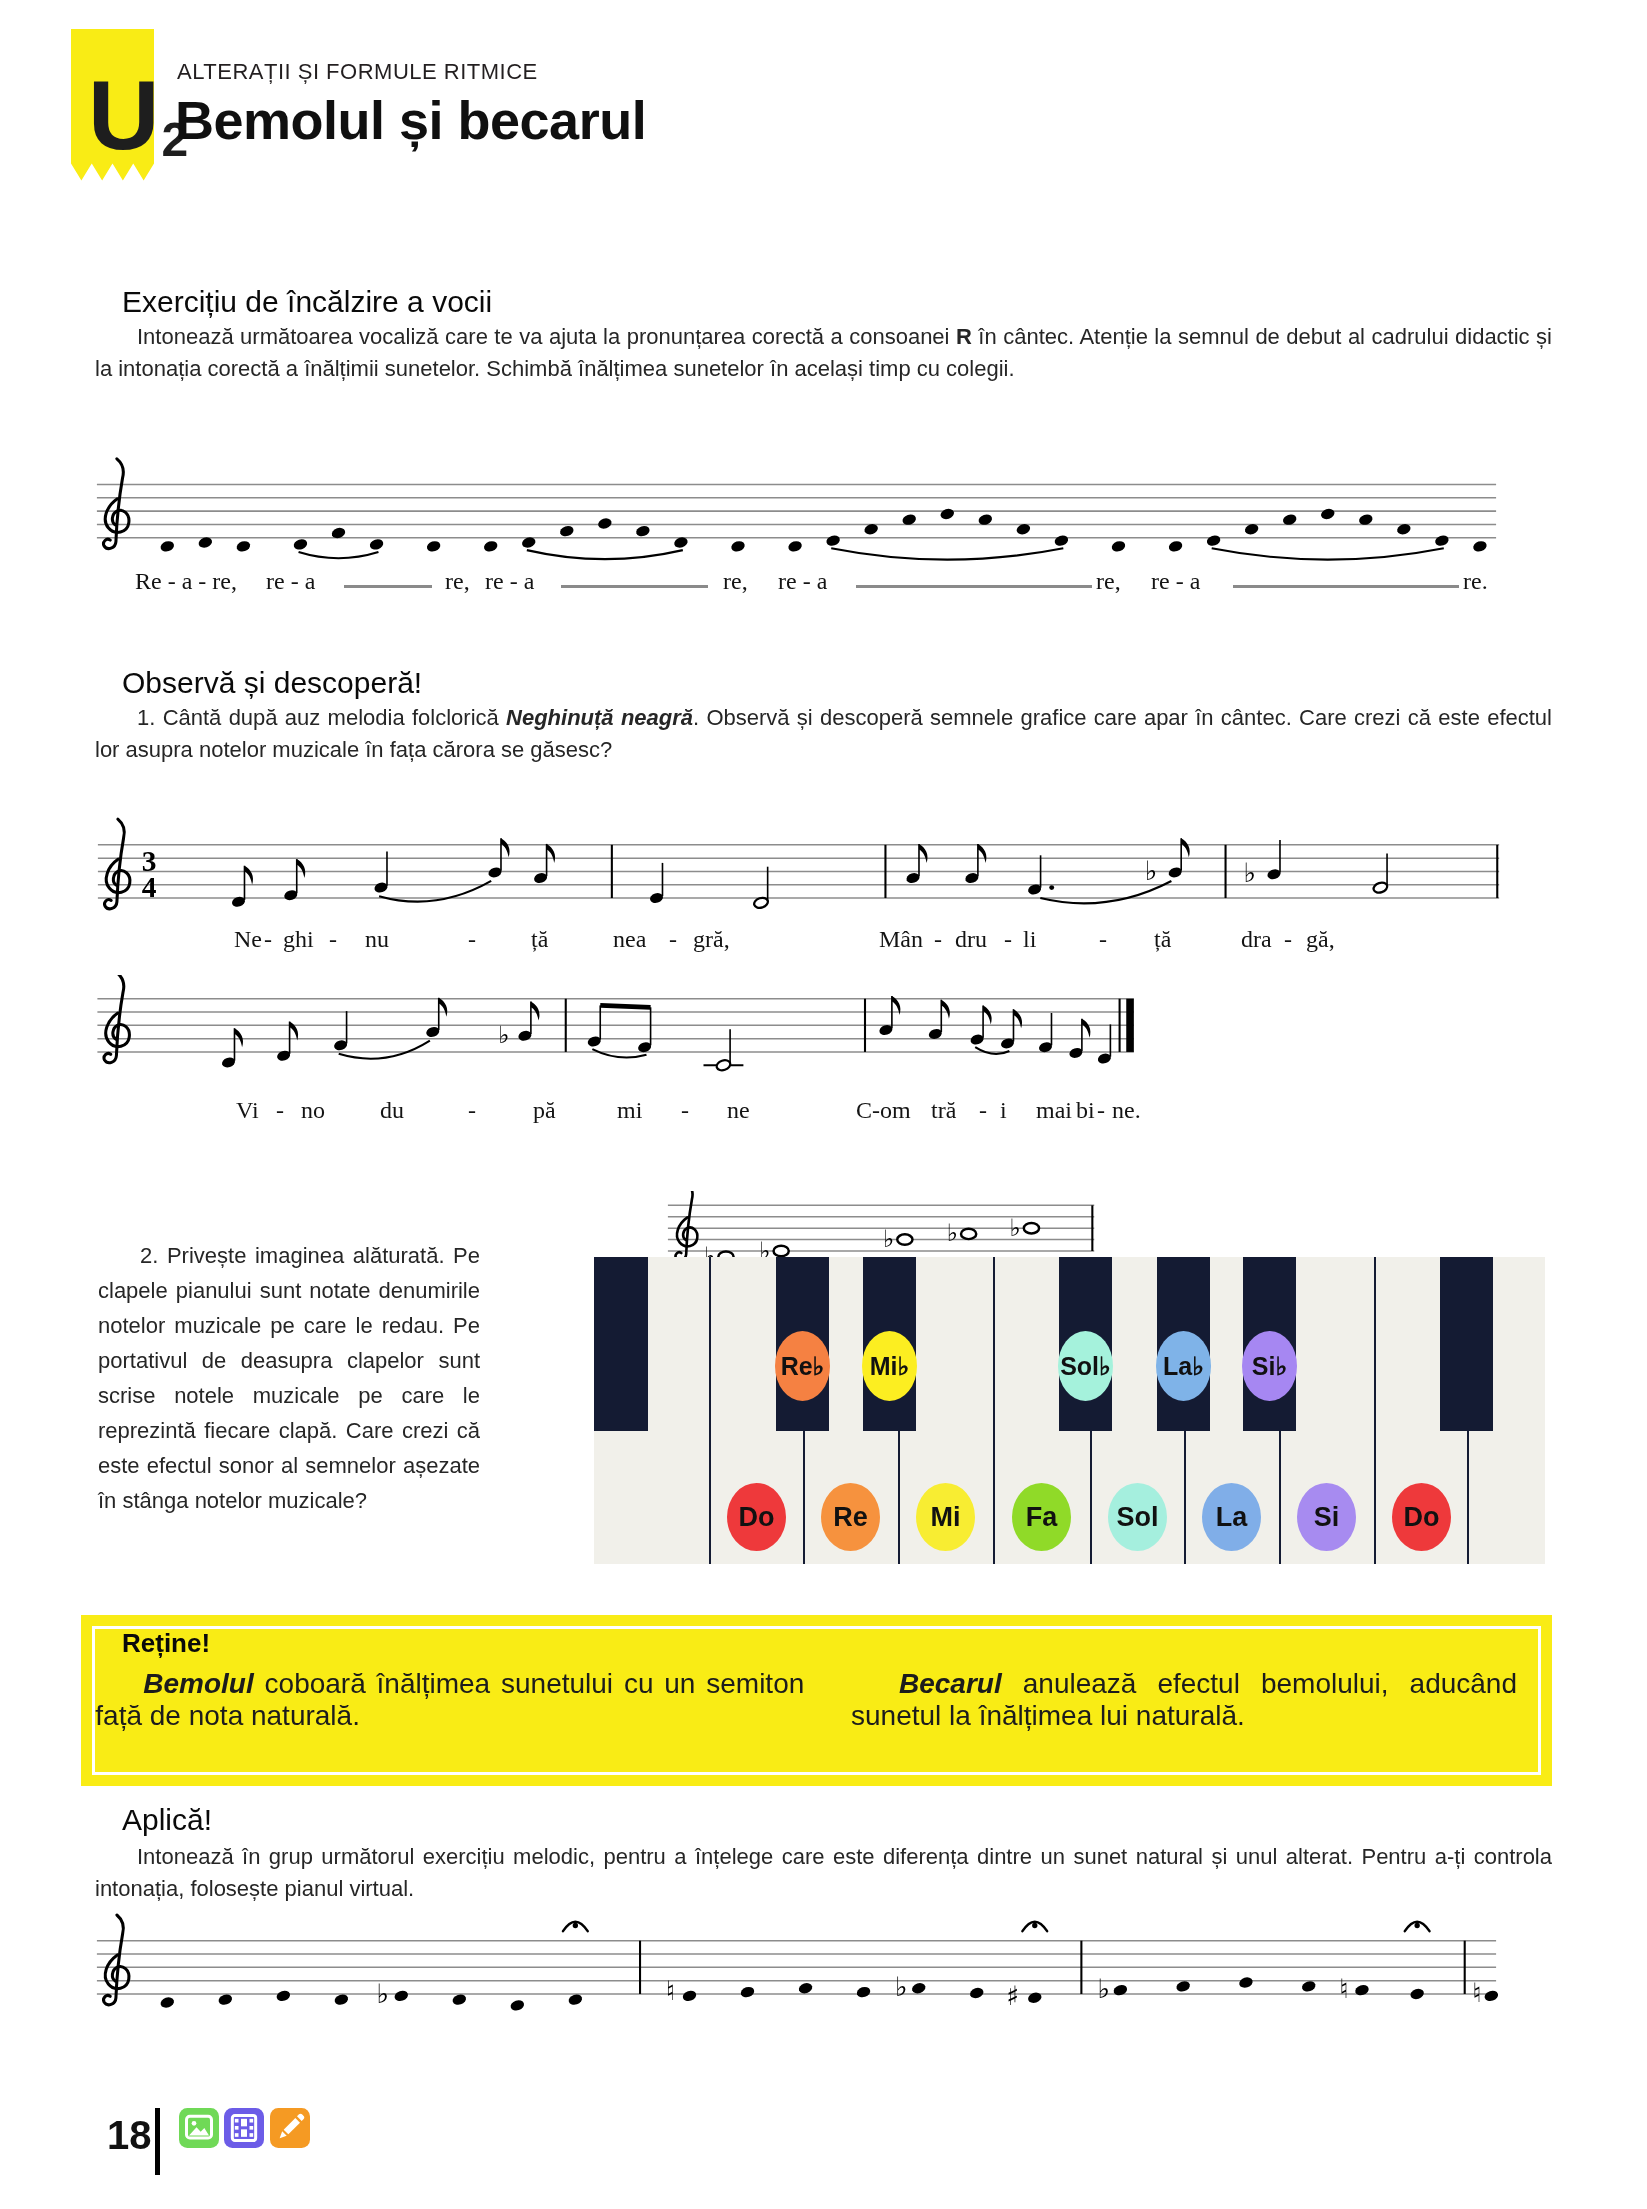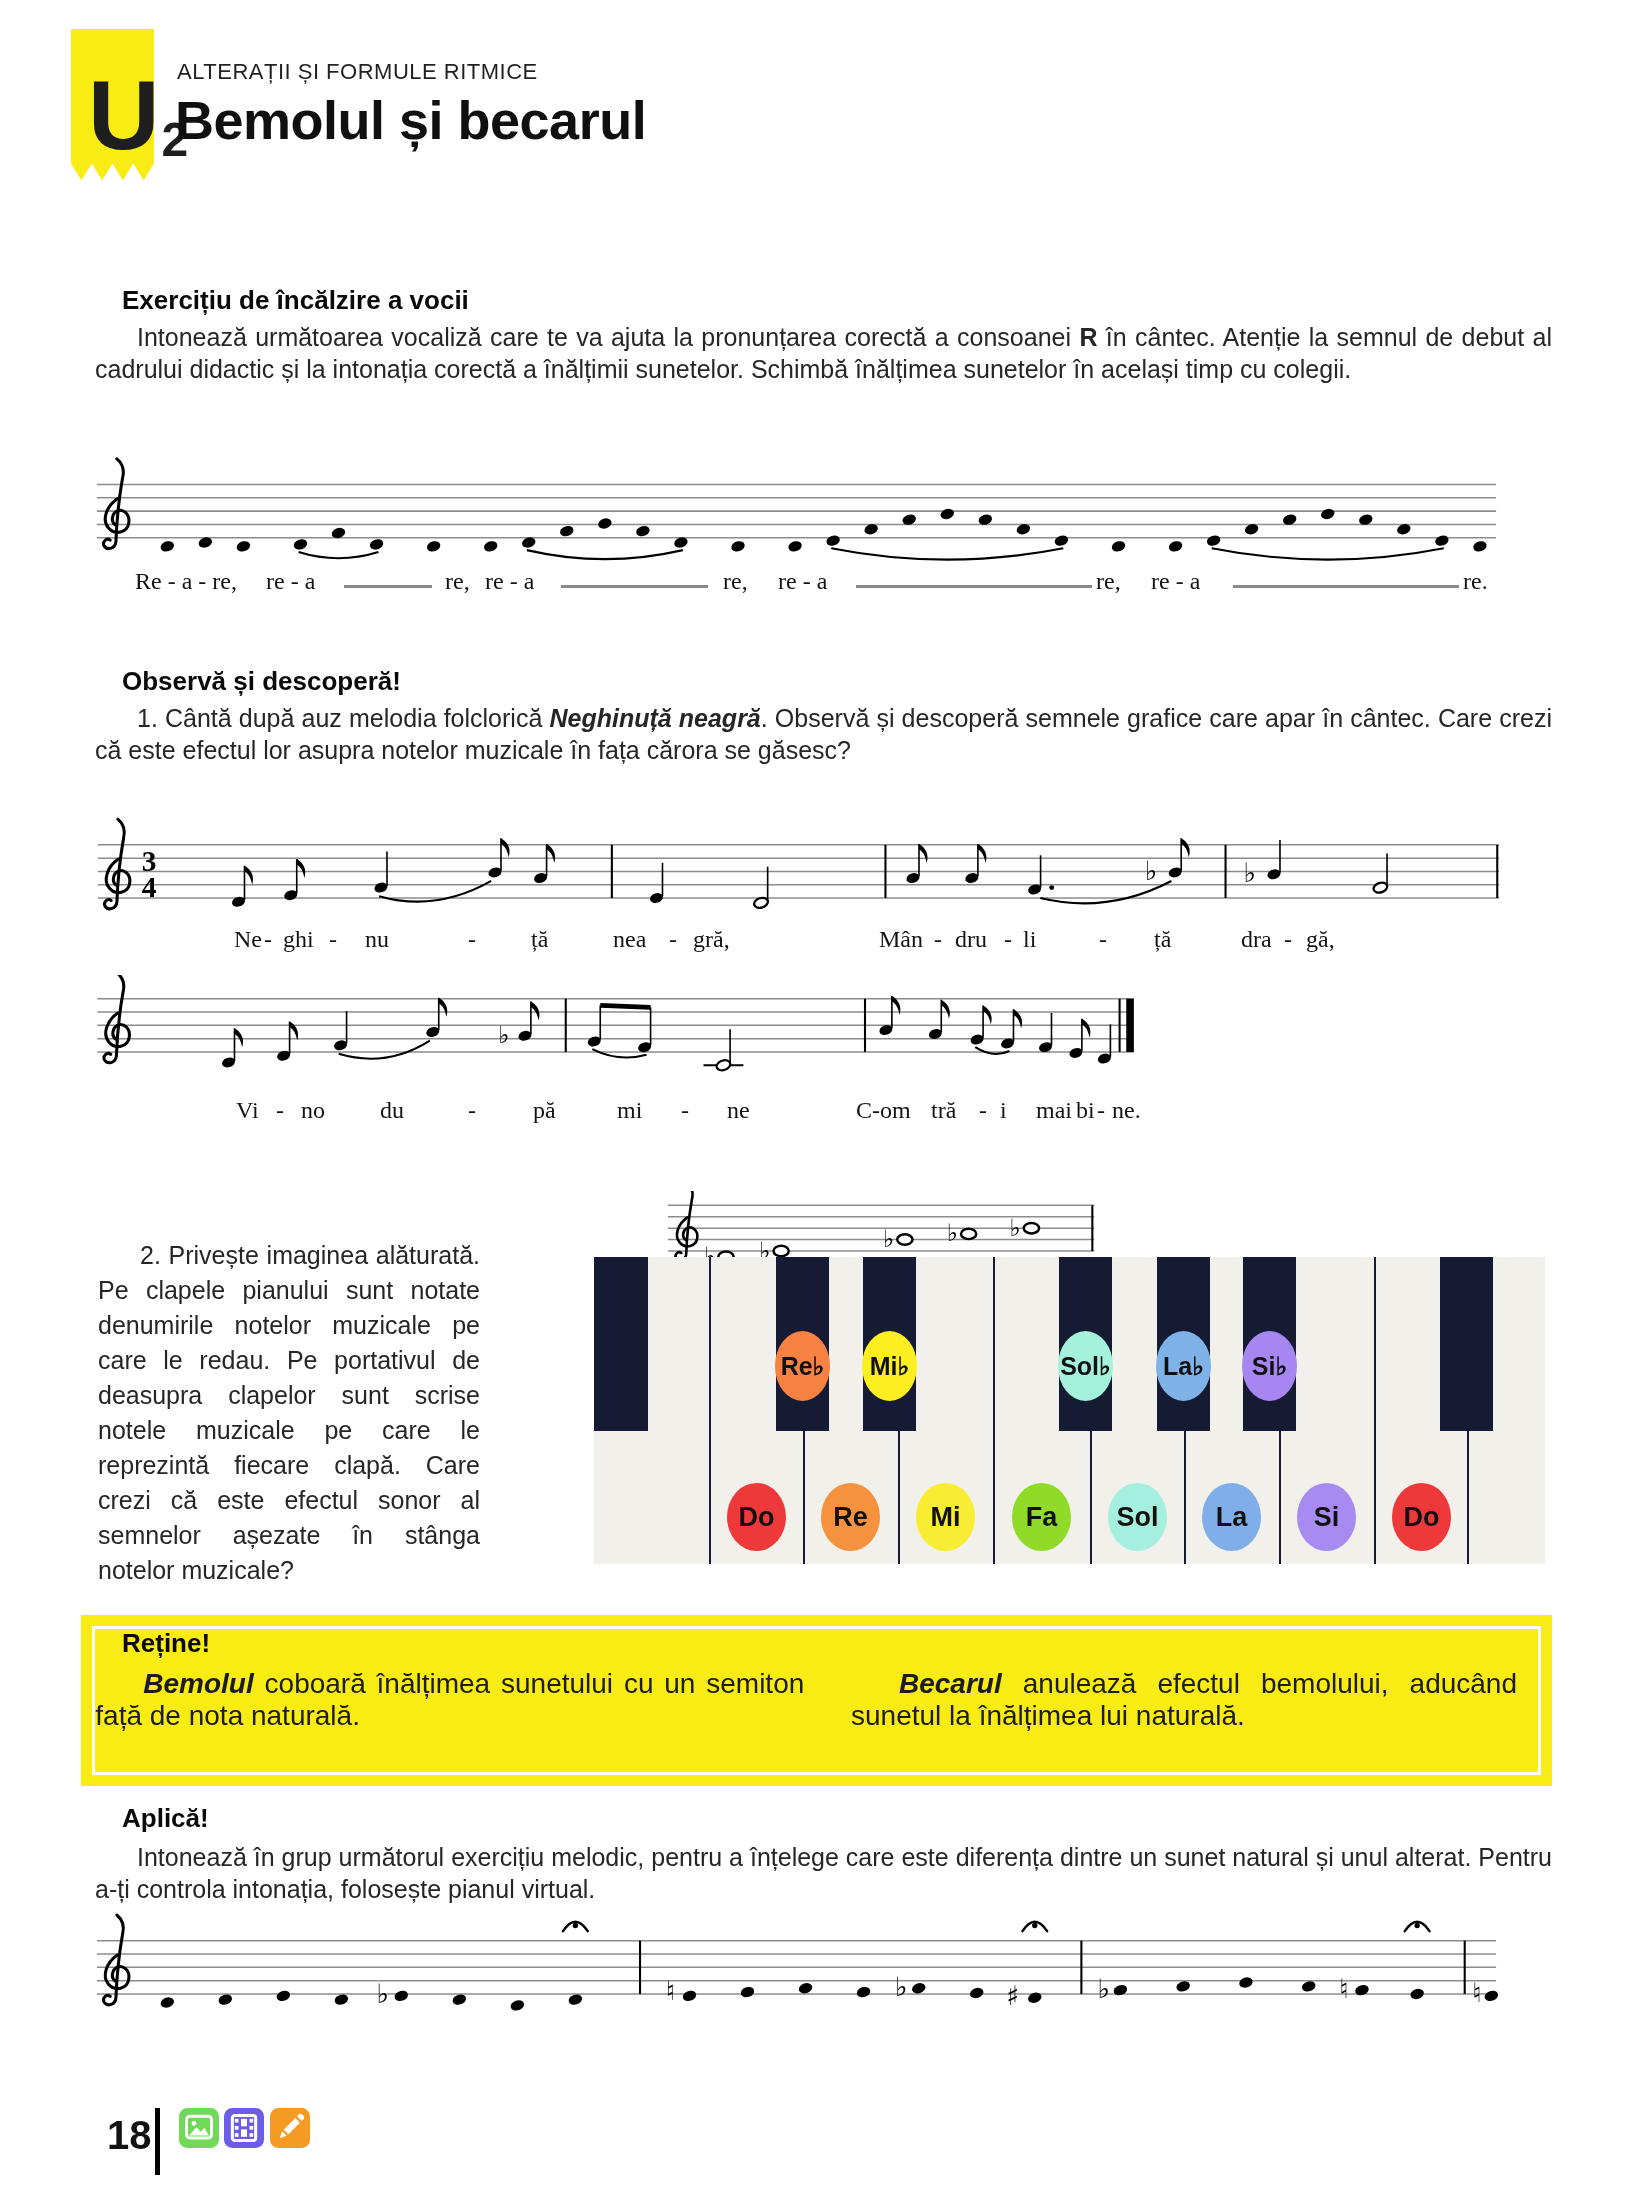--- a/index.html
+++ b/index.html
@@ -9,22 +9,22 @@
   
   .unit-tab{position:absolute;left:71px;top:28.5px;width:83px;height:152px;
     clip-path:polygon(0 0,100% 0,100% 88.75%,87.5% 100%,75% 88.75%,62.5% 100%,50% 88.75%,37.5% 100%,25% 88.75%,12.5% 100%,0 88.75%);}
   .unit-label{position:absolute;left:88px;top:70px;display:flex;align-items:flex-end;color:#1e1e1e;
     font-weight:700;line-height:0.9;}
   .unit-label .u{font-size:99px;}
   .unit-label .two{font-size:48px;margin-left:1.9px;margin-bottom:-1.9px;}
   .eyebrow{position:absolute;left:177px;top:59px;font-size:22px;font-weight:500;letter-spacing:0.5px;color:#231f20;}
   .page-title{position:absolute;left:175px;top:89px;font-size:54px;font-weight:700;letter-spacing:-0.5px;color:#101010;}
   
-  .sec-h{position:absolute;left:122px;font-size:26px;font-weight:700;color:#0a0a0a;}
-  .para{position:absolute;left:95px;width:1457px;font-size:25px;line-height:32px;text-align:justify;text-indent:42px;}
+  .sec-h{position:absolute;left:122px;font-size:30px;font-weight:400;color:#0a0a0a;}
+  .para{position:absolute;left:95px;width:1457px;font-size:22px;line-height:32px;text-align:justify;text-indent:42px;}
   .para b{font-weight:700;}
   
   .staffbox{position:absolute;left:95px;}
   svg .sline{stroke:#8c8c8c;stroke-width:1.6;}
   svg .bar{stroke:#000;stroke-width:2.2;}
   svg .nh{fill:#000;}
   svg .hh{fill:#fff;stroke:#000;stroke-width:2.4;}
   svg .wh{fill:#fff;stroke:#000;stroke-width:2.6;}
   svg .stem{stroke:#000;stroke-width:1.7;}
   svg .slur{fill:none;stroke:#000;stroke-width:2.2;}

